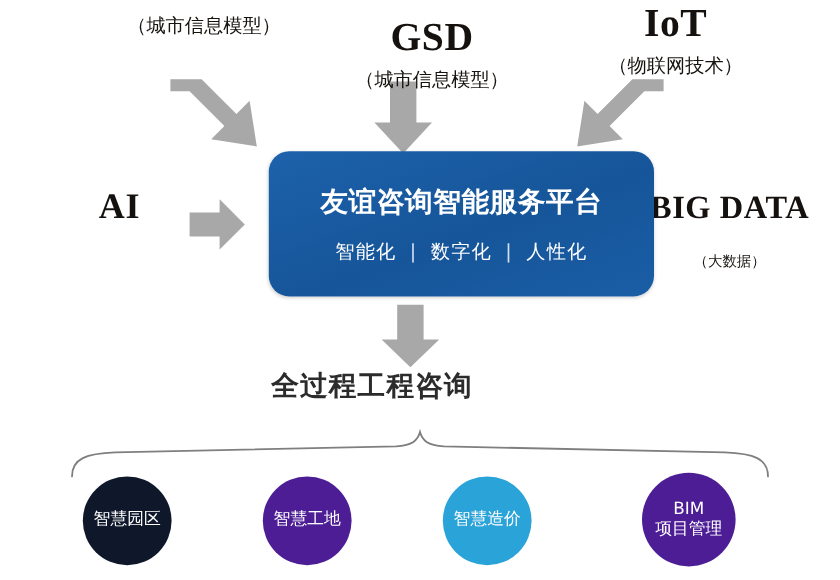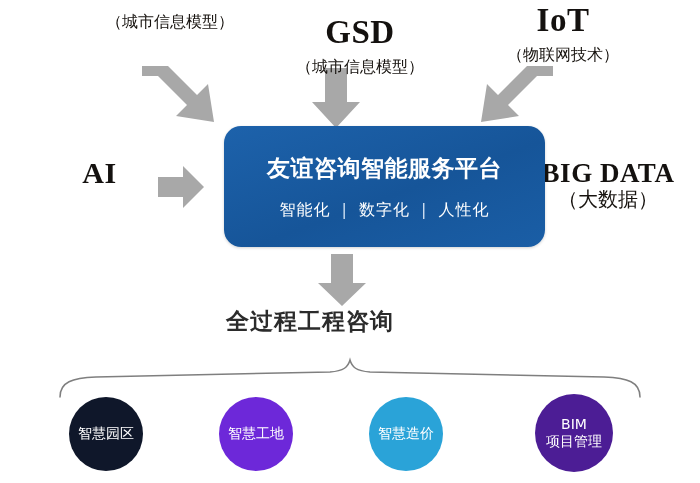--- a/index.html
+++ b/index.html
@@ -40,21 +40,21 @@
   #lbl-iot{left:463px;top:4px;width:200px;}
   #lbl-iot .src-en{font-size:33px;}
   #lbl-iot .src-cn{font-size:16px;margin-top:9px;}
 
   #lbl-ai{left:22px;top:158px;width:155px;}
   #lbl-ai .src-en{font-size:30px;}
   #lbl-ai .src-cn{font-size:16px;margin-top:9px;}
 
   #lbl-bigdata{left:518px;top:160px;width:180px;}
   #lbl-bigdata .src-en{font-size:27px;}
-  #lbl-bigdata .src-cn{font-size:20px;margin-top:1px;}
+  #lbl-bigdata .src-cn{font-size:12px;margin-top:25px;}
 
   
   #platform{
     position:absolute;
     left:208px;top:126px;
     width:321px;height:121px;
     border-radius:17px;
     background:linear-gradient(160deg,#1d62ab 0%,#165599 55%,#1a5ea6 100%);
     box-shadow:0 1px 3px rgba(0,0,0,.18);
     display:flex;flex-direction:column;
@@ -181,21 +181,21 @@
     <span class="sep">|</span>
     <span>人性化</span>
   </div>
 </div>
 
 <div id="outcome">全过程工程咨询</div>
 
 <div class="circle" id="circle-0" style="background: #0f172a;">
   <span class="l1">智慧园区</span>
 </div>
-<div class="circle" id="circle-1" style="background: #6d28d9;">
+<div class="circle" id="circle-1" style="background: #4c1d95;">
   <span class="l1">智慧工地</span>
 </div>
 <div class="circle" id="circle-2" style="background: rgb(42, 163, 216);">
   <span class="l1">智慧造价</span>
 </div>
 <div class="circle" id="circle-3" style="background: #4c1d95;">
   <span class="l1">BIM</span>
   <span class="l2">项目管理</span>
 </div>
 

